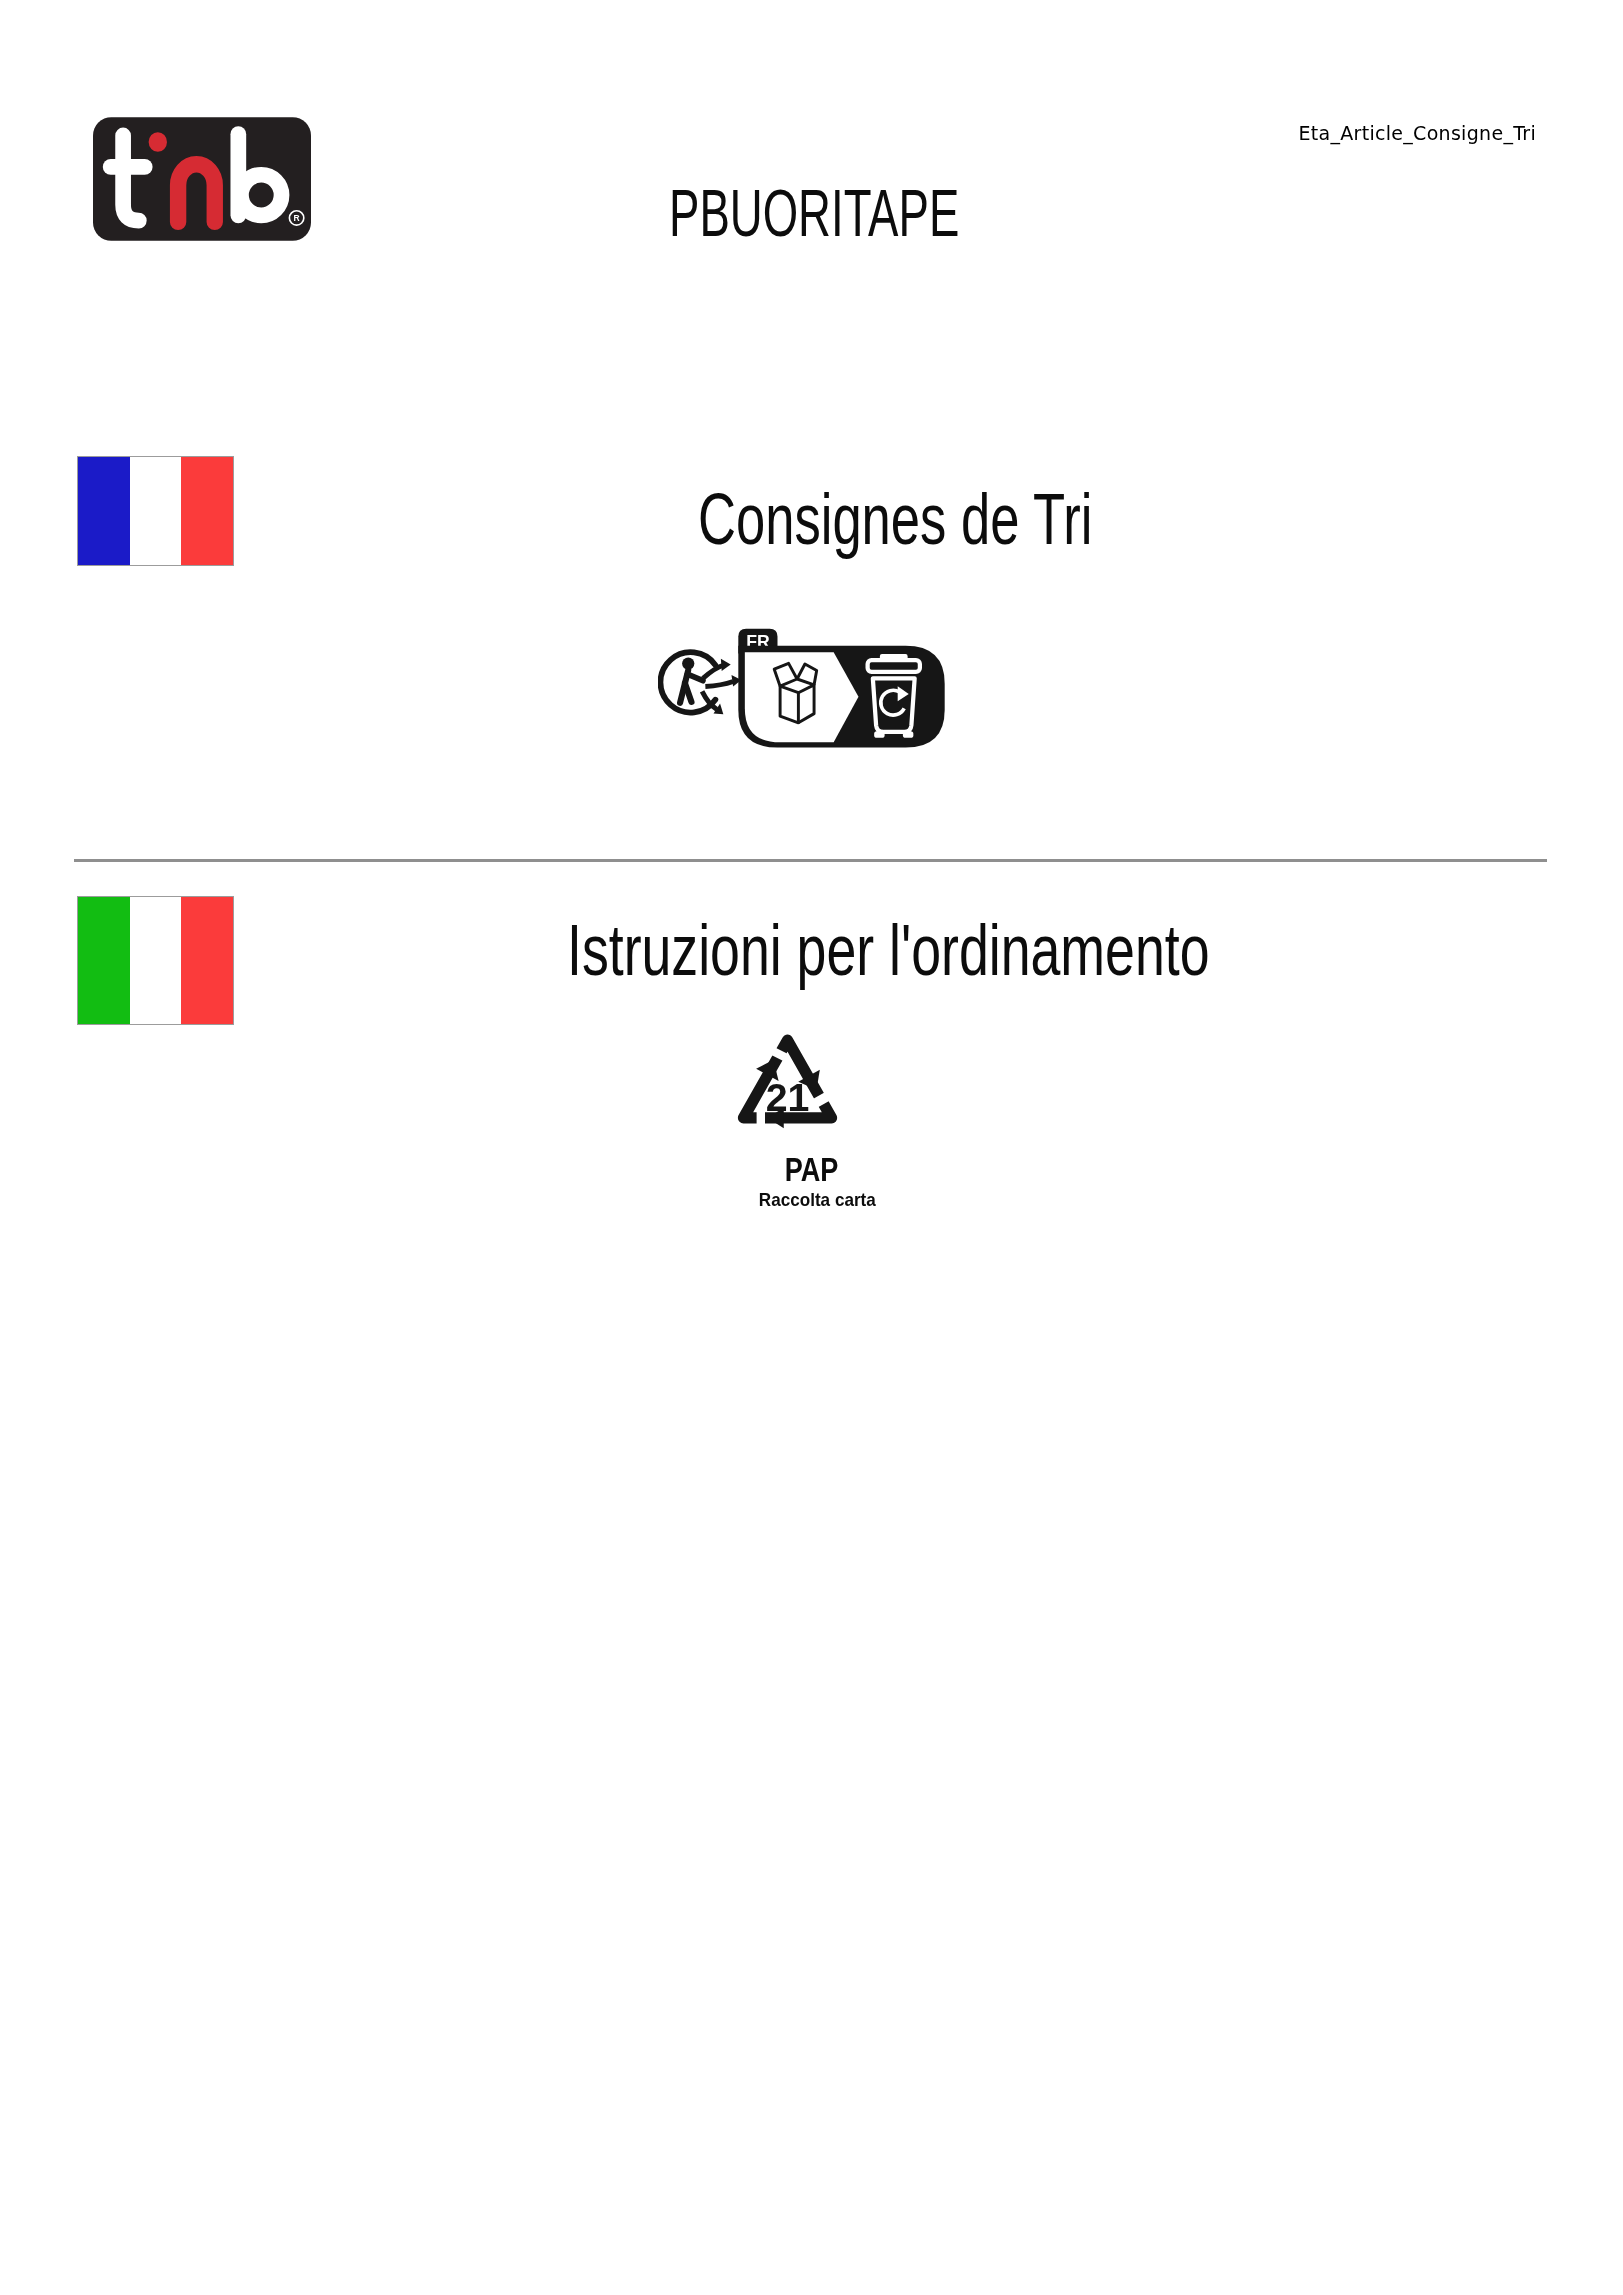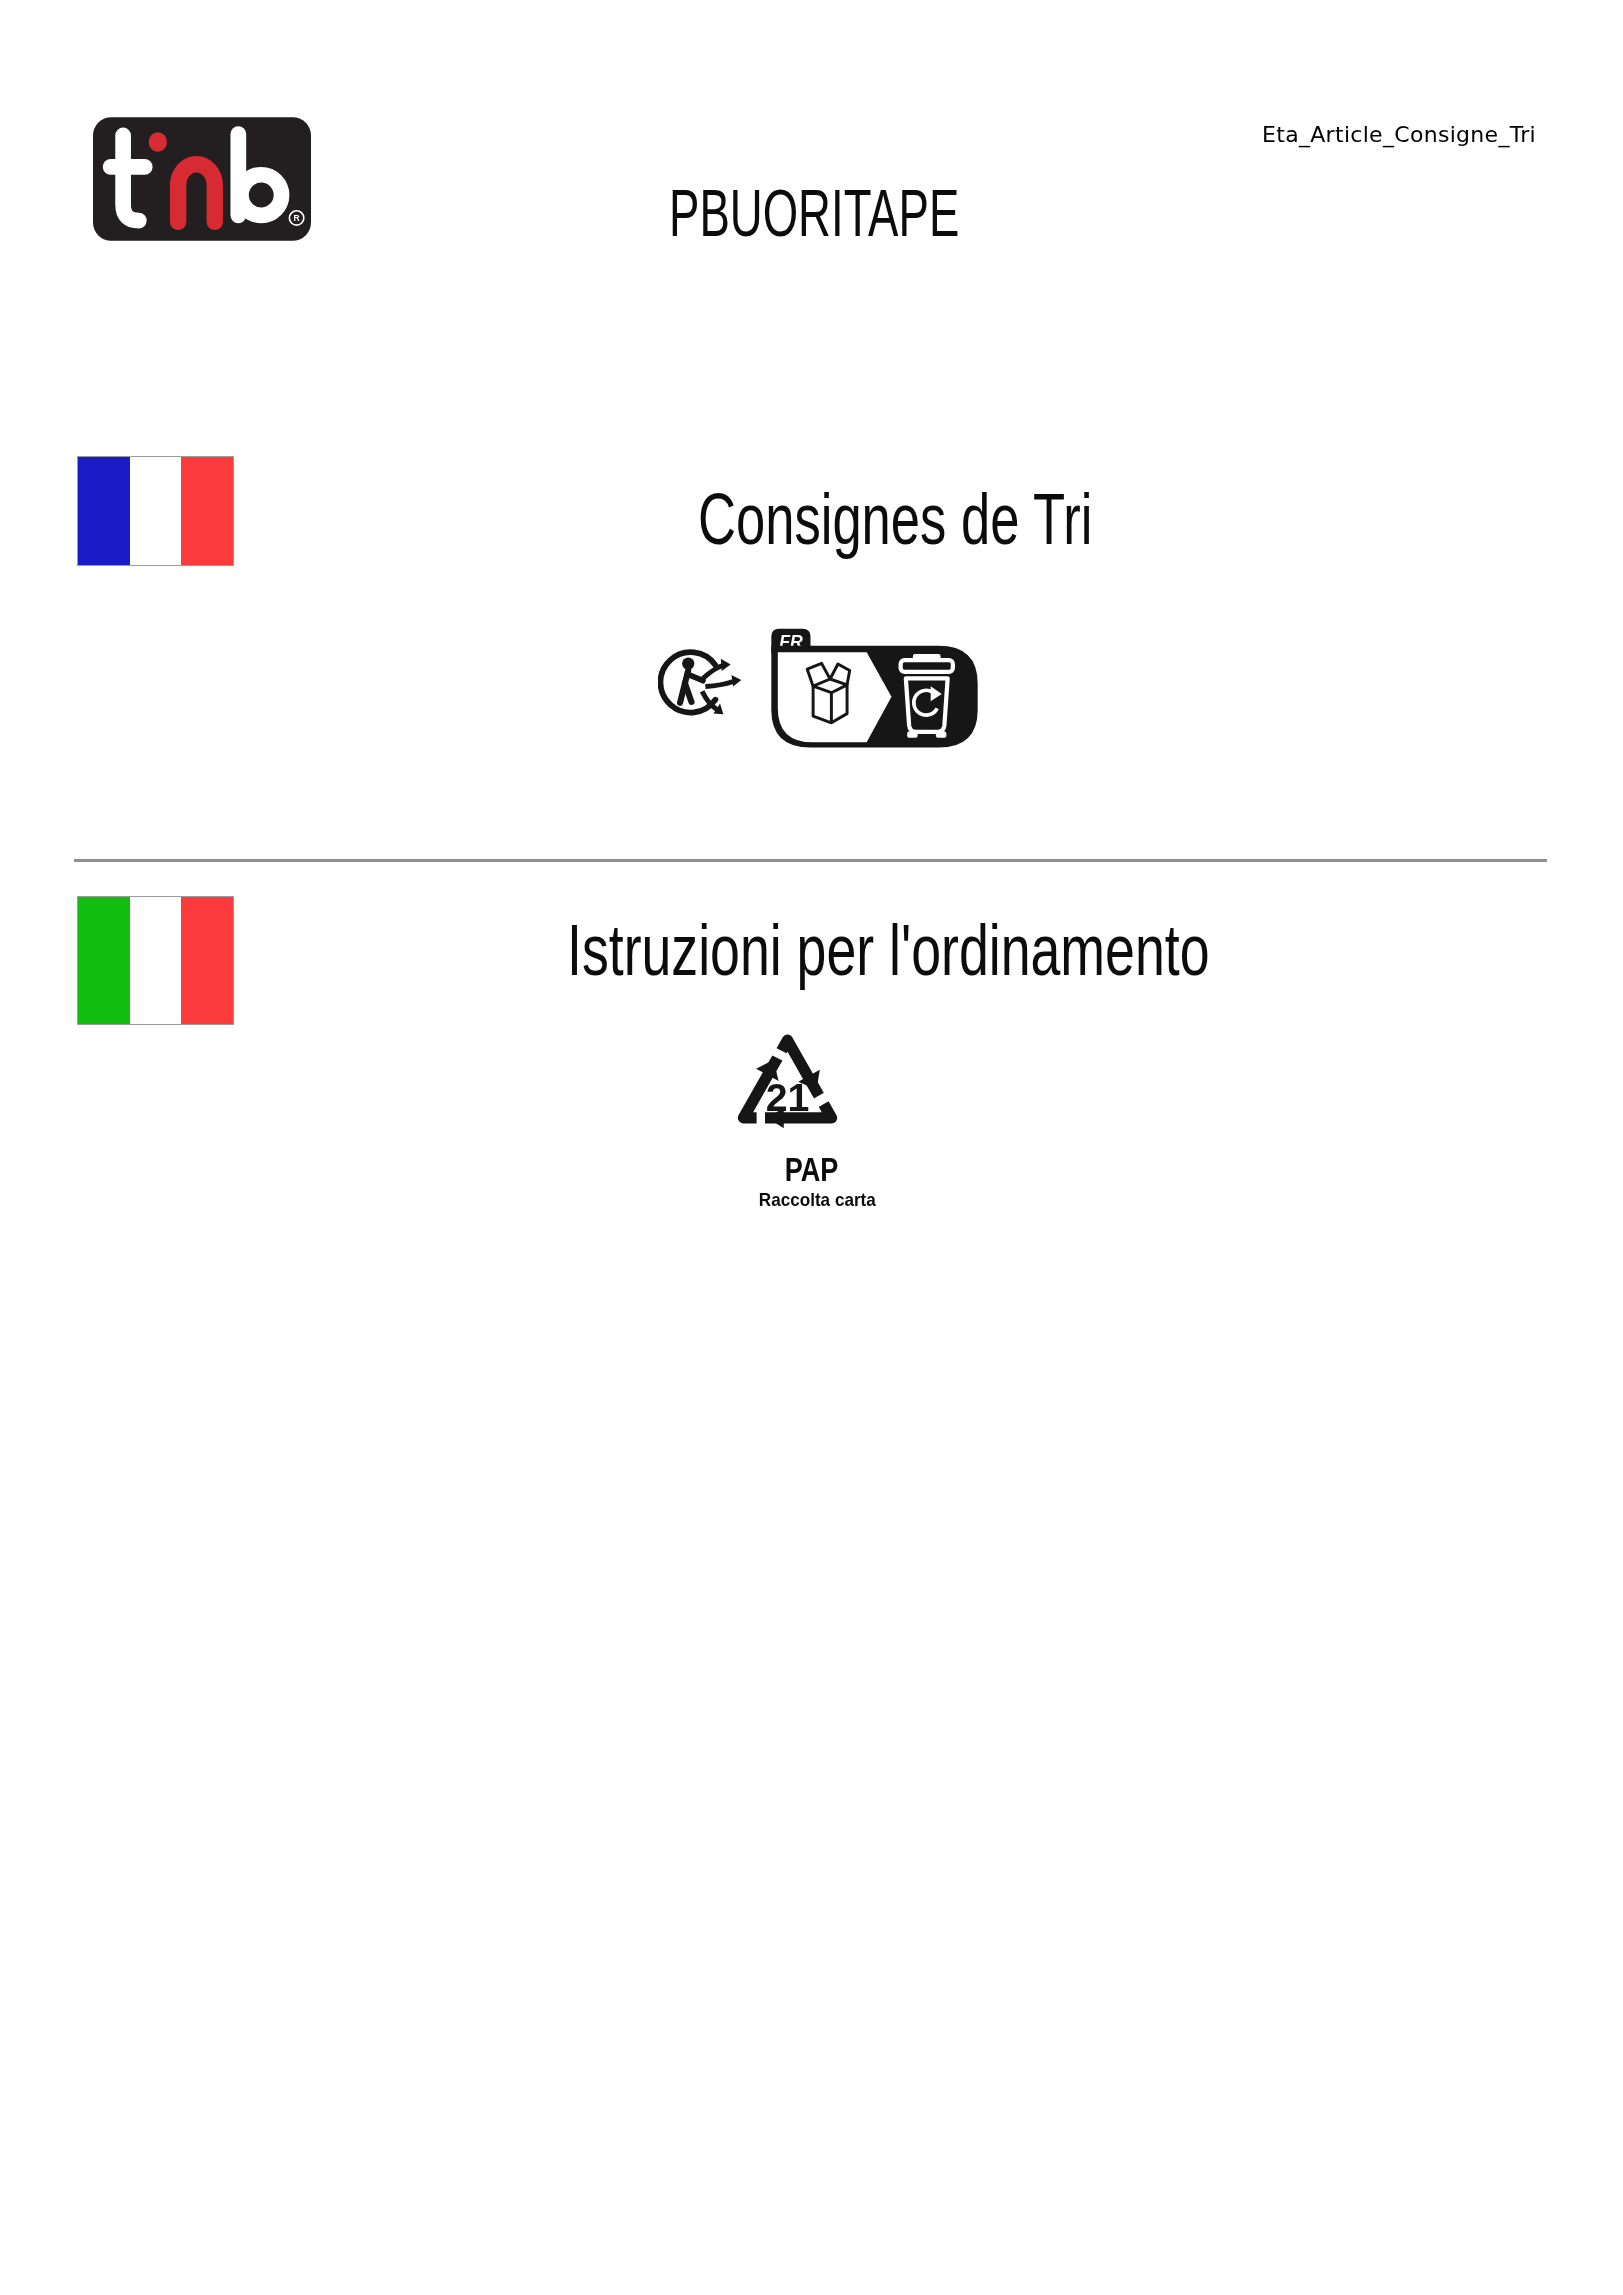--- a/index.html
+++ b/index.html
@@ -11,21 +11,21 @@
     font-family: "Liberation Sans", "DejaVu Sans", sans-serif;
     color: #111111;
     overflow: hidden;
   }
   .abs { position: absolute; }
 
   
   .file-ref {
     top: 122px;
     right: 87px;
-    font-size: 22px;
+    font-size: 19px;
     letter-spacing: 0.3px;
     color: #000000;
     font-family: "DejaVu Sans", sans-serif;
   }
 
   
   .product-title {
     left: 669px;
     top: 178px;
     font-size: 67px;
@@ -158,21 +158,21 @@
       <path d="M 54,58 Q 62,74 72,80"></path>
     </g>
     <g fill="#161616" stroke="none">
       <polygon points="89,25 77,18 78,33"></polygon>
       <polygon points="102,44 90,38 92,52"></polygon>
       <polygon points="80,86 68,85 76,73"></polygon>
     </g>
   </svg>
 </div>
 
-<div class="abs" style="left:770px; top:626px; width:209px; height:123px;font-style:italic;">
+<div class="abs" style="left:737px; top:626px; width:209px; height:123px;">
   <svg width="209" height="123" viewBox="0 0 320 188">
 
     <path d="M 2,16 Q 2,4 14,4 H 50 Q 62,4 62,16 V 42 H 2 Z" fill="#161616"></path>
     <text x="32" y="33" text-anchor="middle" font-size="27" font-weight="bold" fill="#ffffff" font-family="Liberation Sans, DejaVu Sans, sans-serif">FR</text>
 
     <path d="M 2,30 H 258 Q 318,30 318,88 V 128 Q 318,186 258,186 H 62 Q 2,186 2,128 Z" fill="#161616"></path>
 
     <path d="M 12,40 H 148 L 186,108 L 148,178 H 66 Q 12,178 12,126 Z" fill="#ffffff"></path>
 
     <g stroke="#161616" stroke-width="4.5" fill="none" stroke-linejoin="round">

